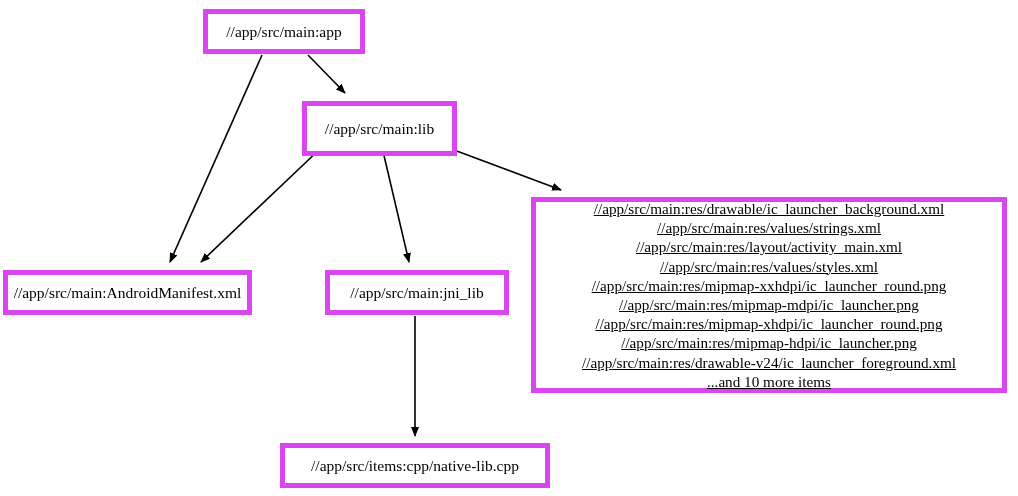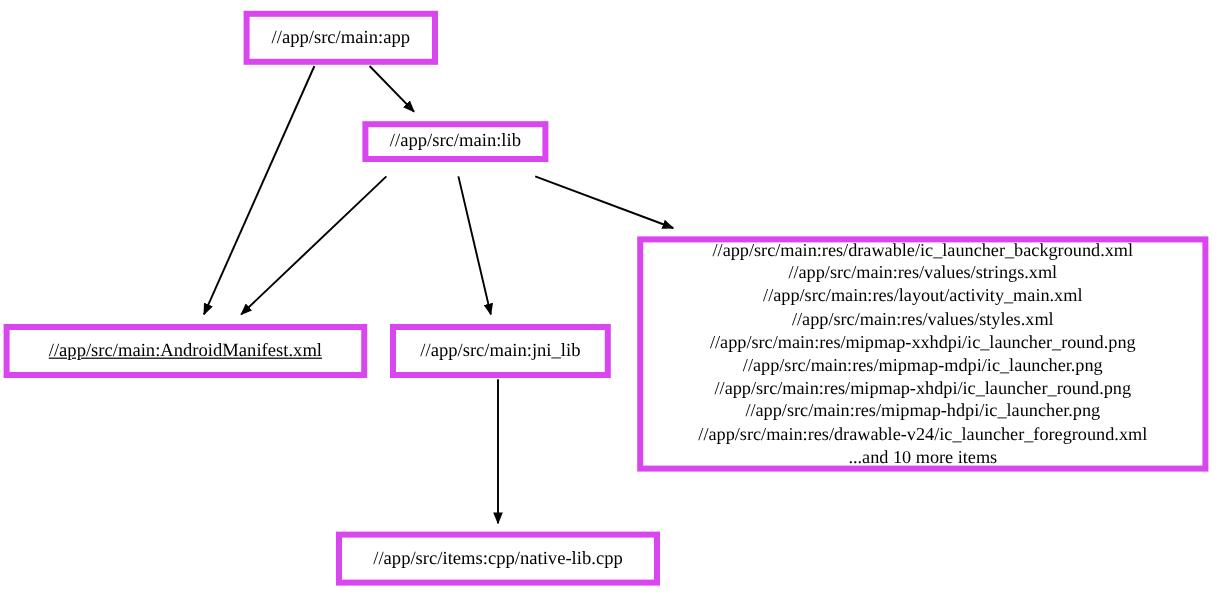--- a/index.html
+++ b/index.html
@@ -44,25 +44,25 @@
     white-space: pre;
     line-height: 19.2px;
     font-size: 15.2px;
   }
   .gnode .label {
     display: block;
   }
 
   
   #node-app          { left: 203px; top: 9px;   width: 162px; height: 45px; }
-  #node-lib          { left: 302px; top: 101px; width: 155px; height: 34px; }
-  #node-manifest     { left: 3px;   top: 270px; width: 303px; height: 45px; text-decoration: underline; }
+  #node-lib          { left: 302px; top: 101px; width: 155px; height: 55px; }
+  #node-manifest     { left: 3px;   top: 270px; width: 249px; height: 45px; }
   #node-jni-lib      { left: 325px; top: 270px; width: 184px; height: 45px; }
   #node-native-lib   { left: 280px; top: 443px; width: 270px; height: 45px; }
-  #node-res-group    { left: 531px; top: 197px; width: 476px; height: 196px; }
+  #node-res-group    { left: 531px; top: 197px; width: 476px; height: 196px; text-decoration: underline; }
 </style>
 </head>
 <body>
 
 <div id="graph-canvas">
 
   <svg id="edge-layer" viewBox="0 0 1018 496" width="1018" height="496">
     <defs>
       <marker id="arrowhead" markerWidth="10" markerHeight="8" refX="9" refY="4" orient="auto" markerUnits="userSpaceOnUse">
         <path d="M0,0 L10,4 L0,8 z" fill="#000000"></path>

